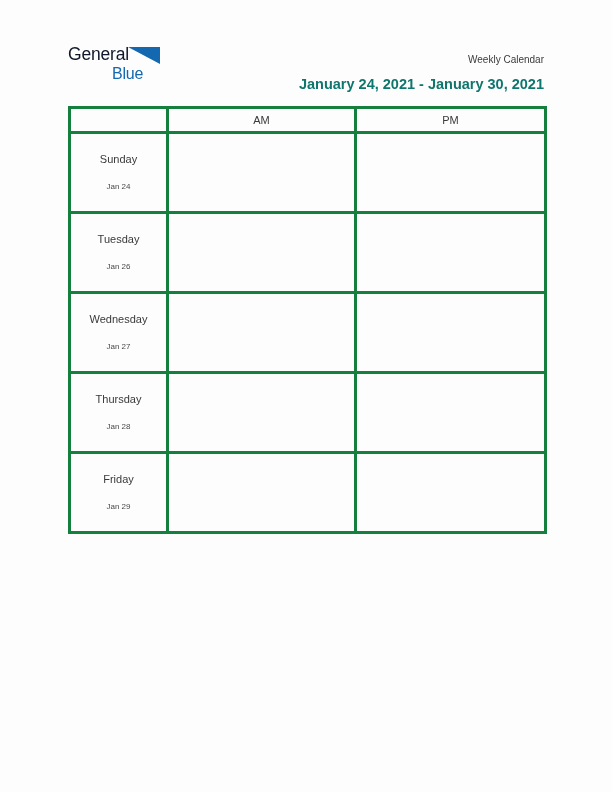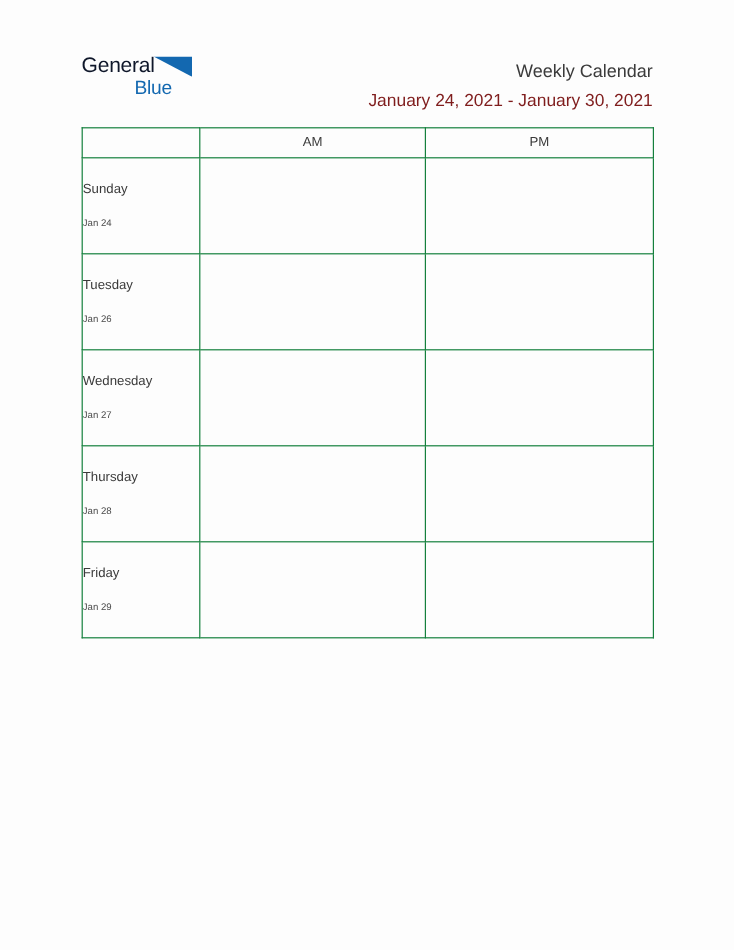--- a/index.html
+++ b/index.html
@@ -75,46 +75,46 @@
 
   .title-block {
     position: absolute;
     right: 68px;
     top: 50px;
     text-align: right;
     width: 420px;
   }
 
   .cal-title {
-    font-size: 15px;
+    font-size: 10px;
     color: #3b3b3b;
     line-height: 20px;
     font-weight: normal;
   }
 
   .cal-subtitle {
     font-size: 14.5px;
-    color: #7f1d1d;
+    color: #0f766e;
     line-height: 20px;
     margin-top: 4px;
-    font-weight: normal;
+    font-weight: bold;
   }
 
   
   .cal-table {
     position: absolute;
     left: 68px;
     top: 106px;
     width: 476px;
     border-collapse: collapse;
     table-layout: fixed;
   }
 
   .cal-table td, .cal-table th {
-    border: 1px solid #15803d;
+    border: 3px solid #15803d;
     background: #fdfdfd;
     padding: 0;
   }
 
   .col-day   { width: 98px; }
   .col-am    { width: 188px; }
   .col-pm    { width: 190px; }
 
   .head-cell {
     height: 25px;
@@ -122,20 +122,21 @@
     vertical-align: middle;
     font-size: 11px;
     font-weight: normal;
     color: #3a3a3a;
   }
 
   .head-blank { }
 
   .day-cell {
     height: 80px;
+    text-align: center;
     vertical-align: middle;
     padding: 0 4px;
   }
 
   .day-name {
     font-size: 11px;
     color: #3a3a3a;
     line-height: 14px;
     display: block;
   }

